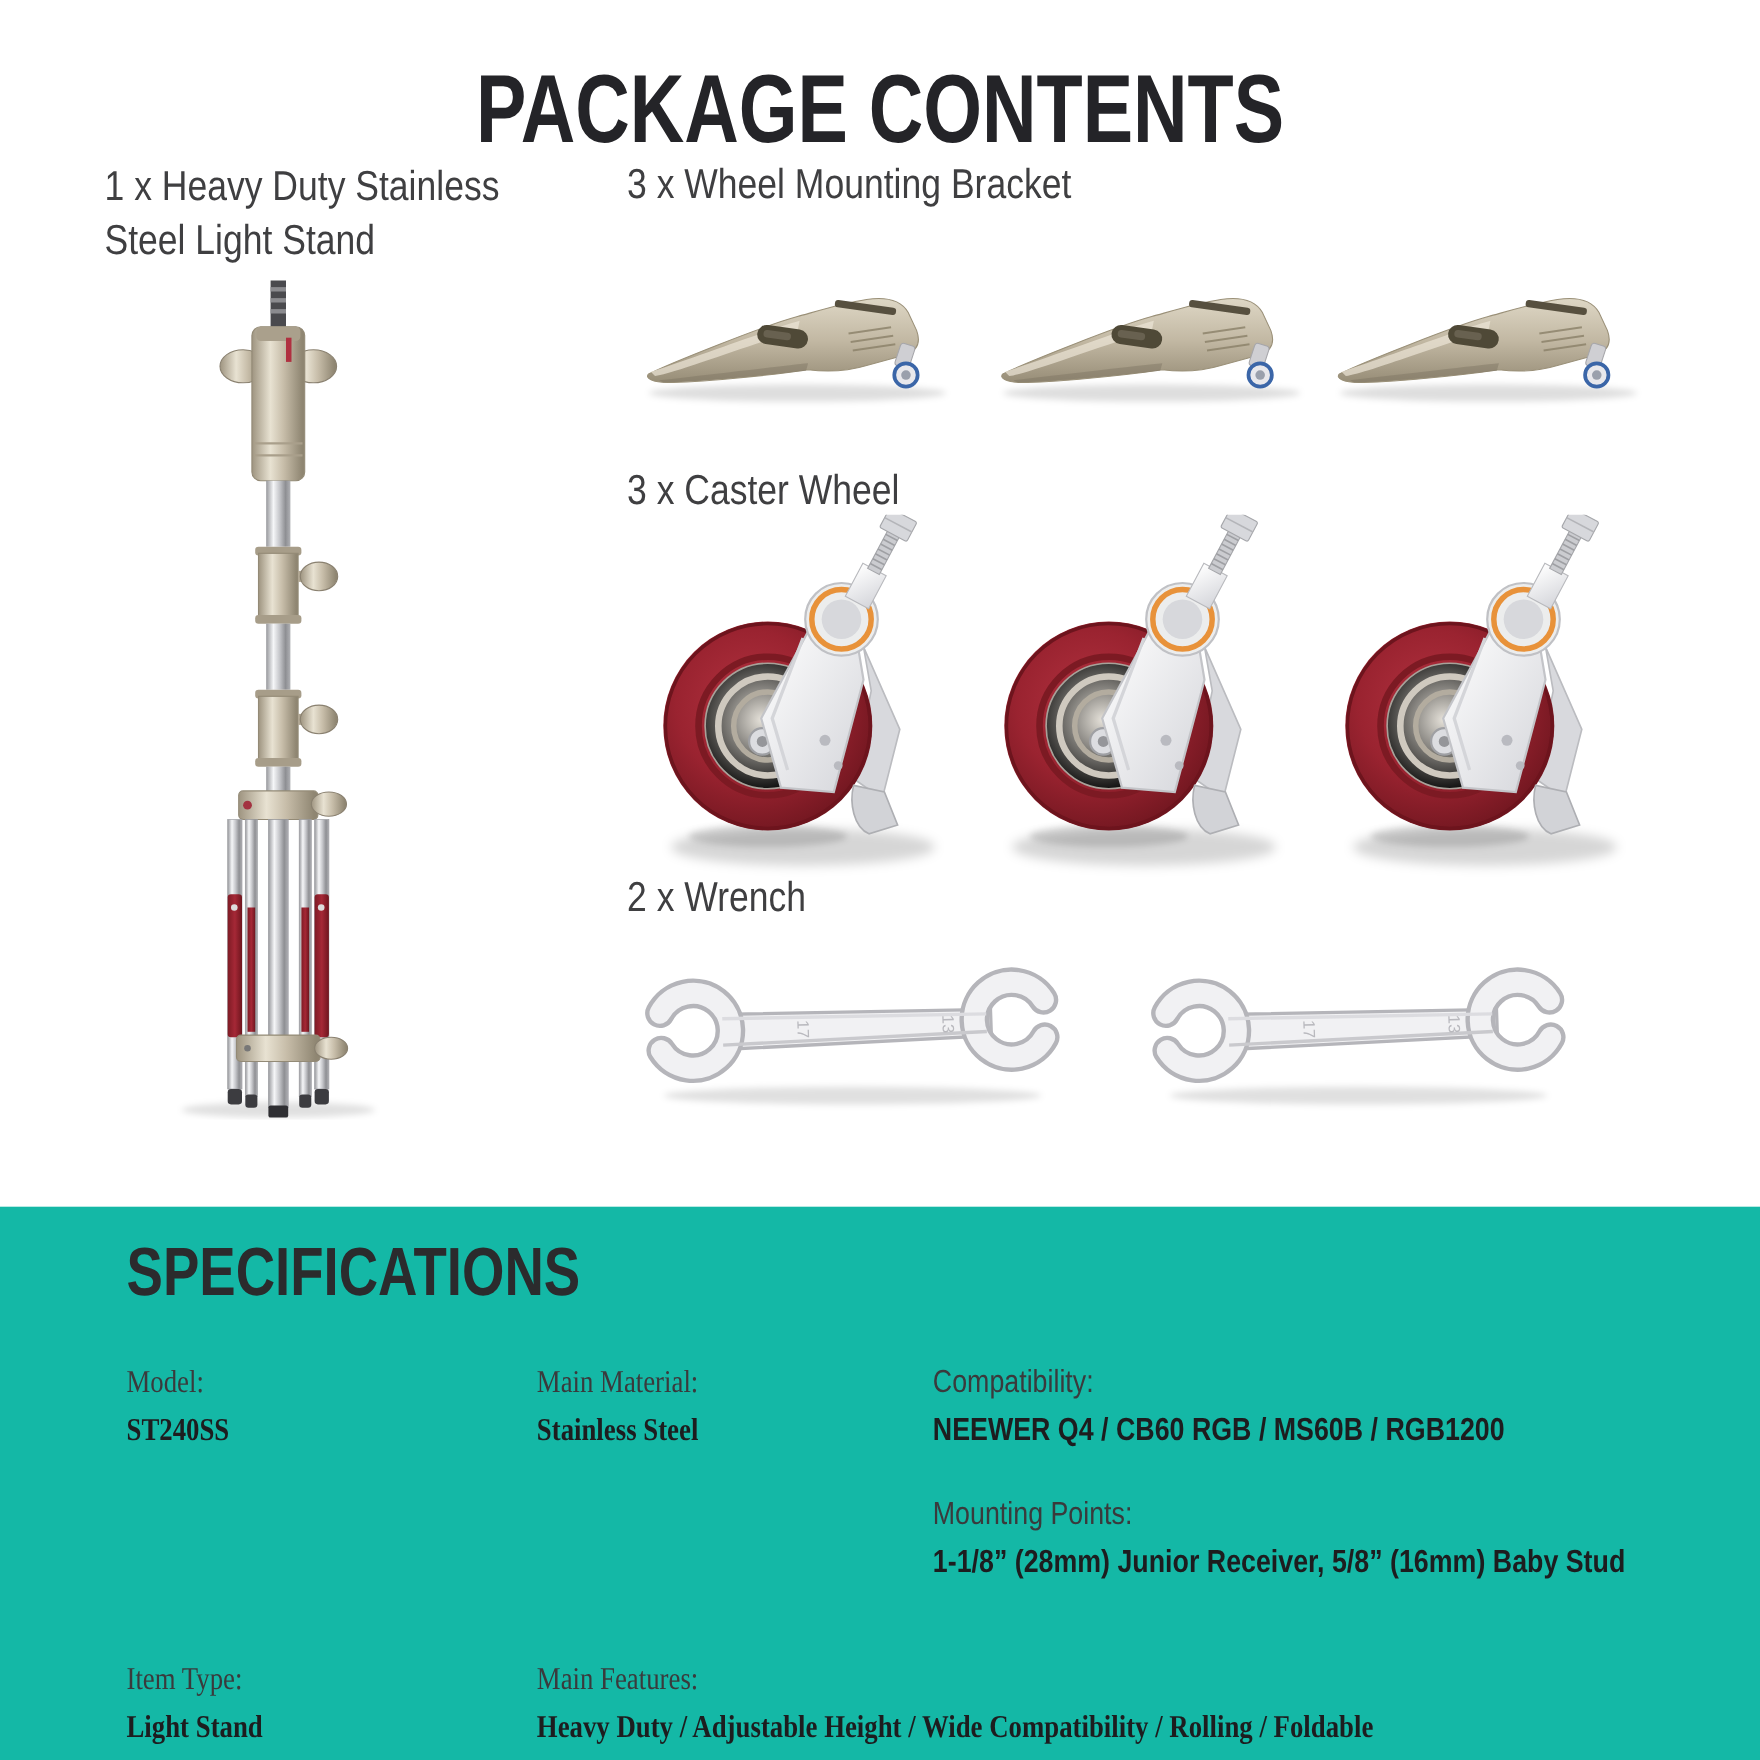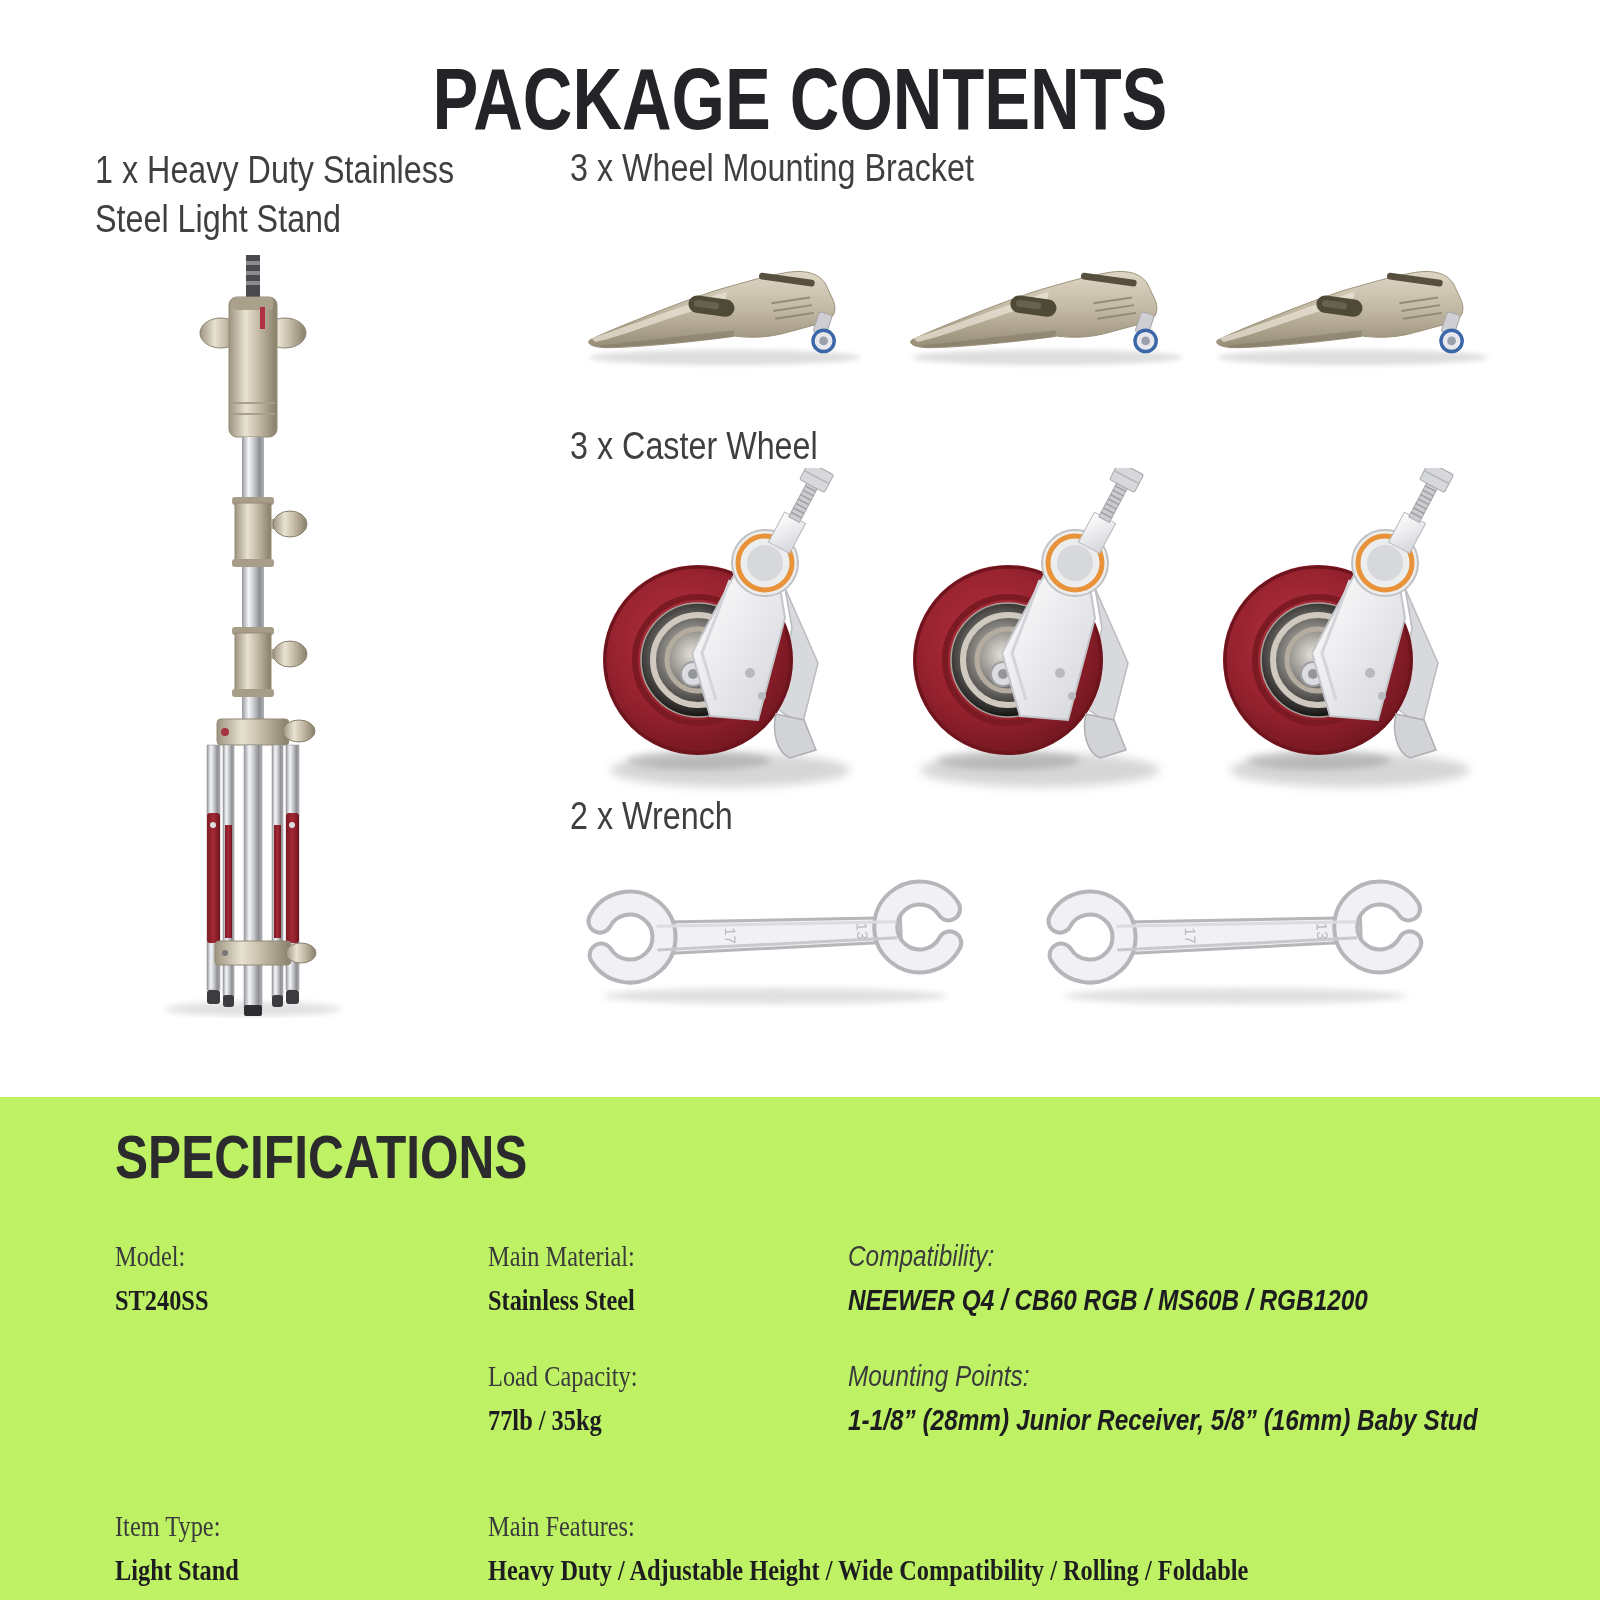--- a/index.html
+++ b/index.html
@@ -26,30 +26,30 @@
   .bracket-1{left:580px;top:245px;width:290px;height:130px;}
   .bracket-2{left:902px;top:245px;width:290px;height:130px;}
   .bracket-3{left:1208px;top:245px;width:290px;height:130px;}
   .caster-1{left:580px;top:468px;width:300px;height:330px;}
   .caster-2{left:890px;top:468px;width:300px;height:330px;}
   .caster-3{left:1200px;top:468px;width:300px;height:330px;}
   .wrench-1{left:575px;top:856px;width:400px;height:160px;}
   .wrench-2{left:1035px;top:856px;width:400px;height:160px;}
 
   
-  .spec-section{position:absolute;left:0;top:1097px;width:1600px;height:503px;background:#bef264;}
+  .spec-section{position:absolute;left:0;top:1097px;width:1600px;height:503px;background:#14b8a6;}
   .spec-heading{position:absolute;left:115px;top:24px;}
   .spec-heading span{display:inline-block;font-size:62px;font-weight:800;color:#2b2b2d;
     transform:scaleX(.8);transform-origin:left top;white-space:nowrap;}
   .spec-cell{position:absolute;}
   .spec-cell .s-label{font-size:29px;font-weight:400;color:#3a3a3c;line-height:36px;
     transform:scaleX(.84);transform-origin:left top;white-space:nowrap;}
   .spec-cell .s-value{margin-top:8px;font-size:29px;font-weight:700;color:#1d1d1f;line-height:36px;
     transform:scaleX(.84);transform-origin:left top;white-space:nowrap;}
-  .c1{left:115px;font-family:Liberation Serif, serif;} .c2{left:488px;font-family:Liberation Serif, serif;} .c3{left:848px;font-style:italic;}
+  .c1{left:115px;font-family:Liberation Serif, serif;} .c2{left:488px;font-family:Liberation Serif, serif;} .c3{left:848px;}
   .r1{top:141px;} .r2{top:261px;} .r3{top:379px;margin-top:32px;}
 </style>
 </head>
 <body>
 
 <div class="canvas">
 
   <svg class="defs-svg" aria-hidden="true">
     <defs>
       <linearGradient id="gradChrome" x1="0" y1="0" x2="1" y2="0">
@@ -254,24 +254,20 @@
       <div class="s-value">ST240SS</div>
     </div>
     <div class="spec-cell c2 r1">
       <div class="s-label">Main Material:</div>
       <div class="s-value">Stainless Steel</div>
     </div>
     <div class="spec-cell c3 r1">
       <div class="s-label">Compatibility:</div>
       <div class="s-value">NEEWER Q4 / CB60 RGB / MS60B / RGB1200</div>
     </div>
-    <div class="spec-cell c2 r2">
-      <div class="s-label">Load Capacity:</div>
-      <div class="s-value">77lb / 35kg</div>
-    </div>
     <div class="spec-cell c3 r2">
       <div class="s-label">Mounting Points:</div>
       <div class="s-value">1-1/8” (28mm) Junior Receiver, 5/8” (16mm) Baby Stud</div>
     </div>
     <div class="spec-cell c1 r3">
       <div class="s-label">Item Type:</div>
       <div class="s-value">Light Stand</div>
     </div>
     <div class="spec-cell c2 r3">
       <div class="s-label">Main Features:</div>

